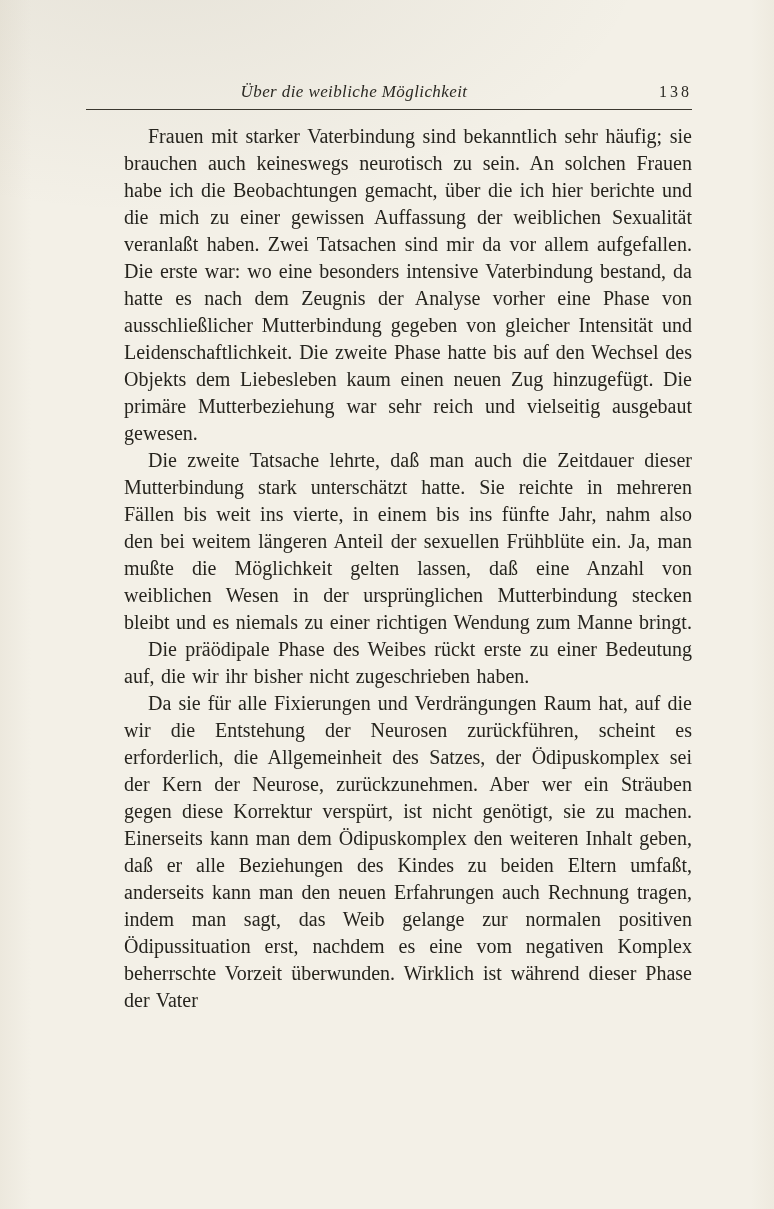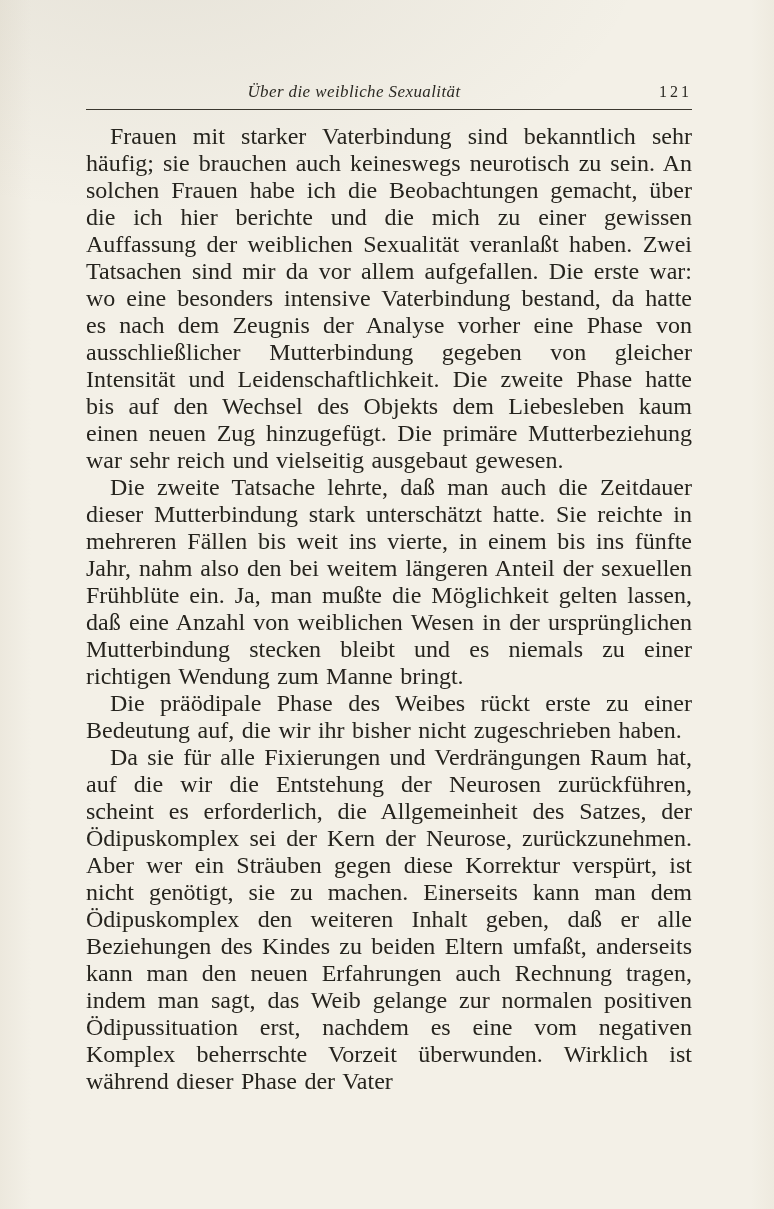--- a/index.html
+++ b/index.html
@@ -52,40 +52,41 @@
     color: #2b2923;
   }
   .header-rule {
     margin-top: 3px;
     height: 0;
     border: none;
     border-top: 1.6px solid #3a372f;
   }
   .body-text {
     margin-top: 13px;
-    font-size: 24px;
+    font-size: 20px;
     line-height: 27px;
     text-align: justify;
     color: #26241e;
+    margin-left: 38px;
   }
   .body-text p {
     margin: 0;
     text-indent: 24px;
     word-spacing: 1.5px;
   }
 </style>
 </head>
 <body>
 
 <div class="scan-page">
   <div class="content">
 
     <div class="running-header">
-      <div class="title">Über die weibliche Sexualität</div>
-      <div class="pagenum">121</div>
+      <div class="title">Über die weibliche Möglichkeit</div>
+      <div class="pagenum">138</div>
     </div>
 
     <hr class="header-rule">
 
     <div class="body-text">
       <p>Frauen mit starker Vaterbindung sind bekanntlich sehr häufig; sie brauchen auch keineswegs neurotisch zu sein. An solchen Frauen habe ich die Beobachtungen gemacht, über die ich hier berichte und die mich zu einer gewissen Auffassung der weiblichen Sexualität veranlaßt haben. Zwei Tatsachen sind mir da vor allem aufgefallen. Die erste war: wo eine besonders intensive Vaterbindung bestand, da hatte es nach dem Zeugnis der Analyse vorher eine Phase von ausschließlicher Mutterbindung gegeben von gleicher Intensität und Leidenschaftlichkeit. Die zweite Phase hatte bis auf den Wechsel des Objekts dem Liebesleben kaum einen neuen Zug hinzugefügt. Die primäre Mutterbeziehung war sehr reich und vielseitig ausgebaut gewesen.</p>
       <p>Die zweite Tatsache lehrte, daß man auch die Zeitdauer dieser Mutterbindung stark unterschätzt hatte. Sie reichte in mehreren Fällen bis weit ins vierte, in einem bis ins fünfte Jahr, nahm also den bei weitem längeren Anteil der sexuellen Frühblüte ein. Ja, man mußte die Möglichkeit gelten lassen, daß eine Anzahl von weiblichen Wesen in der ursprünglichen Mutterbindung stecken bleibt und es niemals zu einer richtigen Wendung zum Manne bringt.</p>
       <p>Die präödipale Phase des Weibes rückt erste zu einer Bedeutung auf, die wir ihr bisher nicht zugeschrieben haben.</p>
       <p>Da sie für alle Fixierungen und Verdrängungen Raum hat, auf die wir die Entstehung der Neurosen zurückführen, scheint es erforderlich, die Allgemeinheit des Satzes, der Ödipuskomplex sei der Kern der Neurose, zurückzunehmen. Aber wer ein Sträuben gegen diese Korrektur verspürt, ist nicht genötigt, sie zu machen. Einerseits kann man dem Ödipuskomplex den weiteren Inhalt geben, daß er alle Beziehungen des Kindes zu beiden Eltern umfaßt, anderseits kann man den neuen Erfahrungen auch Rechnung tragen, indem man sagt, das Weib gelange zur normalen positiven Ödipussituation erst, nachdem es eine vom negativen Komplex beherrschte Vorzeit überwunden. Wirklich ist während dieser Phase der Vater</p>
     </div>

